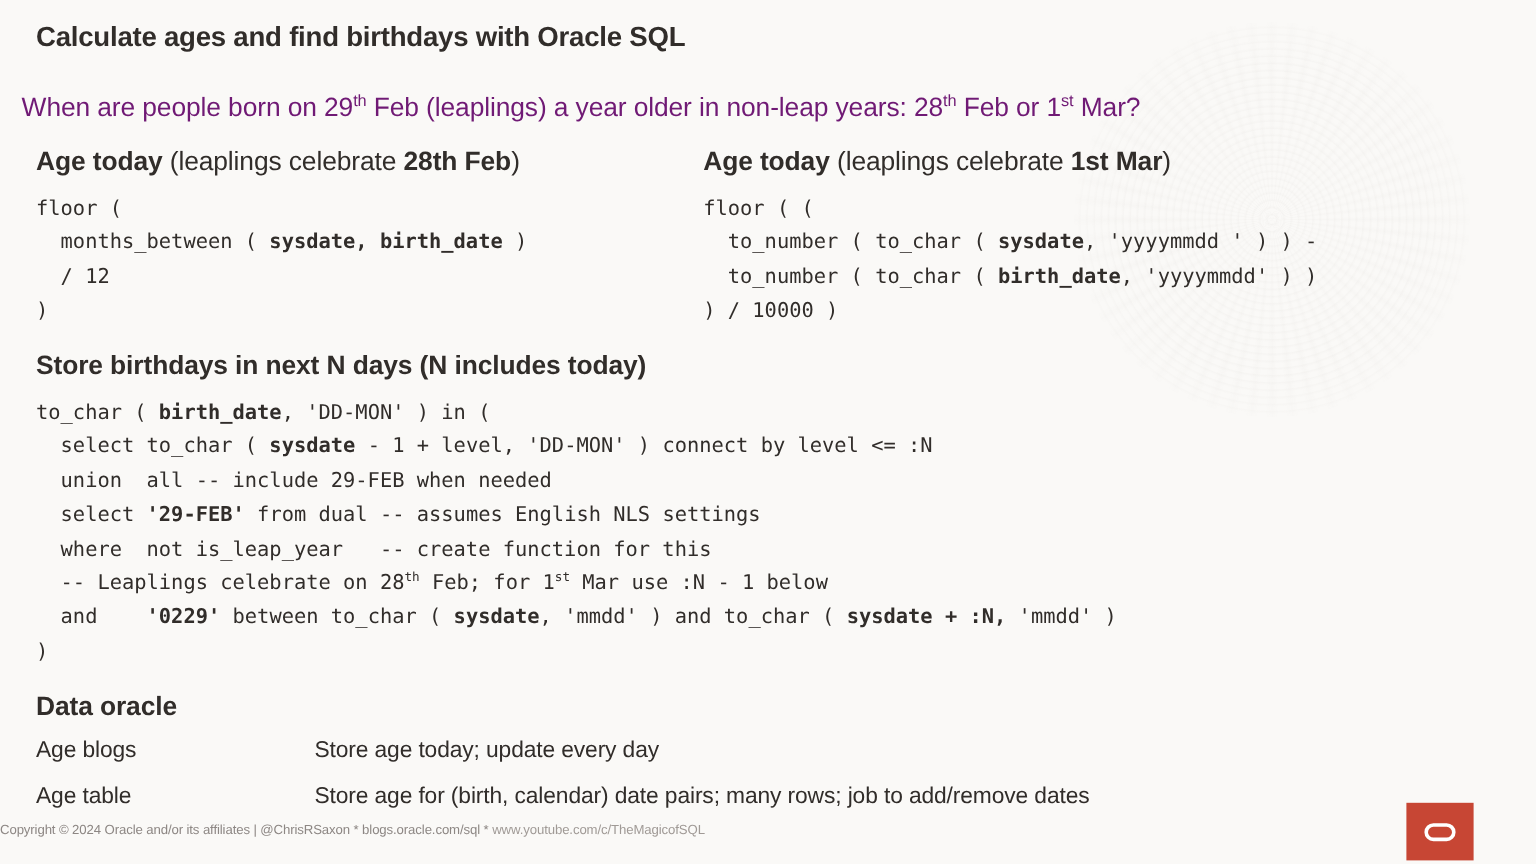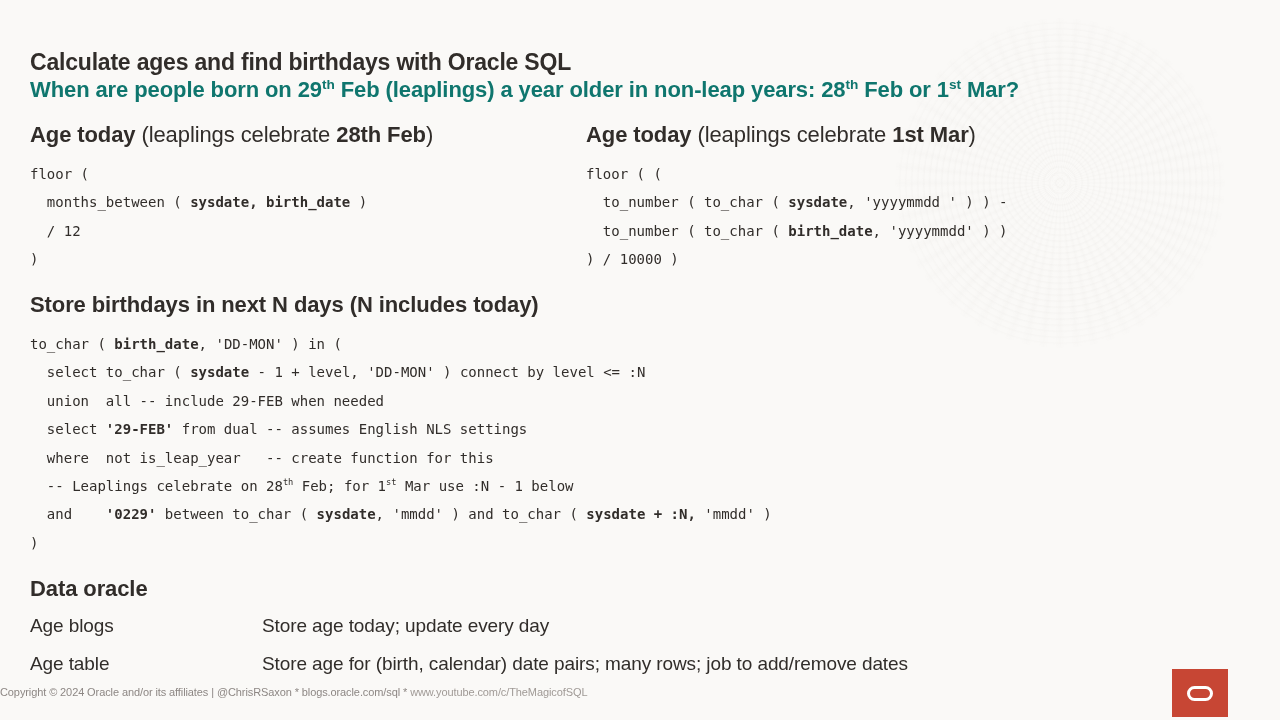--- a/index.html
+++ b/index.html
@@ -42,36 +42,36 @@
   }
 
   .slide {
     position: relative;
     z-index: 2;
     padding: 0 30px;
   }
 
   .title {
     position: absolute;
-    top: 49px;
+    top: 17px;
     left: 30px;
     font-size: 23px;
     font-weight: bold;
     letter-spacing: -0.2px;
     color: #312d2a;
     white-space: nowrap;
   }
 
   .subtitle {
     position: absolute;
     top: 77px;
-    left: 30px;
+    left: 18px;
     font-size: 22px;
-    font-weight: bold;
-    color: #0f766e;
+    font-weight: normal;
+    color: #701a75;
     white-space: nowrap;
     letter-spacing: -0.1px;
   }
 
   sup {
     font-size: 0.62em;
     vertical-align: super;
     line-height: 0;
   }
 
@@ -87,21 +87,21 @@
   .sec-head .bld  { font-weight: bold; }
 
   .head-age-left  { top: 122px; left: 30px; }
   .head-age-right { top: 122px; left: 586px; }
   .head-find      { top: 292px; left: 30px; }
   .head-data      { top: 576px; left: 30px; }
 
   .code {
     position: absolute;
     font-family: "DejaVu Sans Mono", "Liberation Mono", monospace;
-    font-size: 14px;
+    font-size: 17px;
     line-height: 28.4px;
     color: #312d2a;
     white-space: pre;
     letter-spacing: 0px;
   }
   .code b { font-weight: bold; }
 
   .code-left  { top: 160px; left: 30px; }
   .code-right { top: 160px; left: 586px; }
   .code-main  { top: 330px; left: 30px; }

